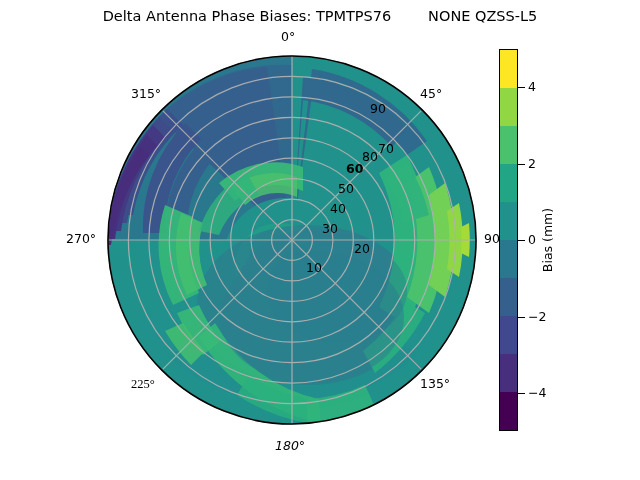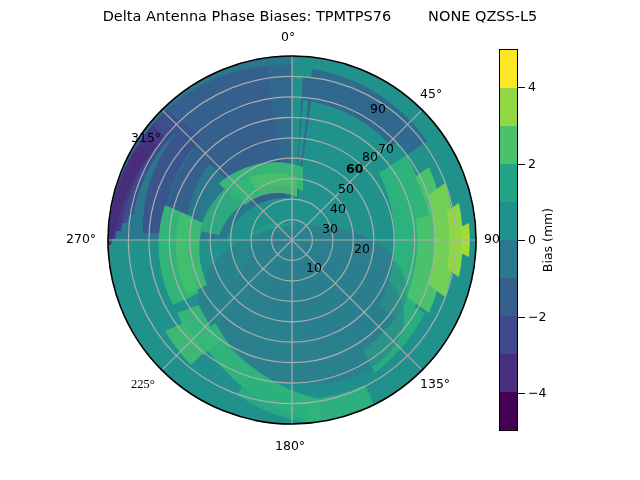--- a/index.html
+++ b/index.html
@@ -195,24 +195,24 @@
     <span class="rad-label" style="left:239px;top:108px;font-weight:bold;">60</span>
     <span class="rad-label" style="left:247px;top:88px;margin-left:24px;">70</span>
     <span class="rad-label" style="left:255px;top:68px;margin-top:28px;">80</span>
     <span class="rad-label" style="left:263px;top:48px;">90</span>
   </div>
 
   <span class="ang-label" style="left:281px;top:31px;">0°</span>
   <span class="ang-label" style="left:420px;top:88px;">45°</span>
   <span class="ang-label" style="left:484px;top:233px;">90°</span>
   <span class="ang-label" style="left:420px;top:378px;">135°</span>
-  <span class="ang-label" style="left:275px;top:440px;">180°</span>
+  <span class="ang-label" style="left:275px;top:440px;font-style:italic;">180°</span>
   <span class="ang-label" style="left:131px;top:378px;font-family:Liberation Serif, serif;">225°</span>
   <span class="ang-label" style="left:66px;top:233px;">270°</span>
-  <span class="ang-label" style="left:131px;top:88px;margin-top:44px;">315°</span>
+  <span class="ang-label" style="left:131px;top:88px;">315°</span>
 
   <div id="colorbar">
     <div class="band" style="background:#fde725"></div>
     <div class="band" style="background:#90d743"></div>
     <div class="band" style="background:#4ac16d"></div>
     <div class="band" style="background:#21a585"></div>
     <div class="band" style="background:#21918c"></div>
     <div class="band" style="background:#2a788e"></div>
     <div class="band" style="background:#35608d"></div>
     <div class="band" style="background:#40498e"></div>

